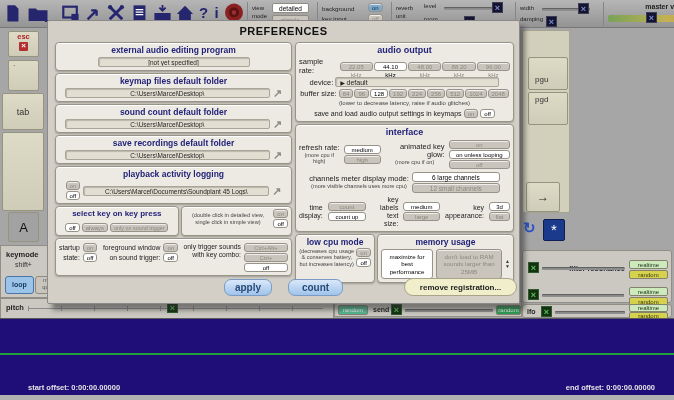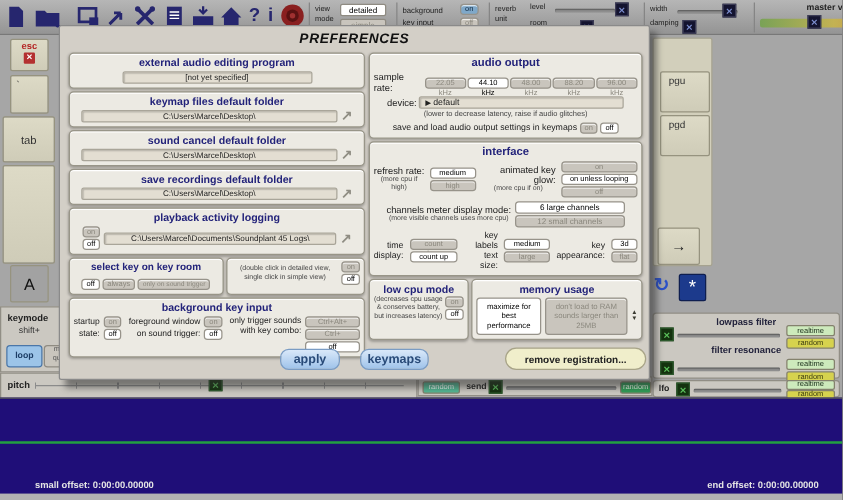--- a/index.html
+++ b/index.html
@@ -45,21 +45,21 @@
   .rt{background:#cdeabc;color:#1c301c;}
   .rnd{background:#d6d24e;color:#3a3a10;}
   .rnd2{background:#54b894;color:#f0fff8;}
   .rnd3{background:#2f9e57;color:#eaffea;}
   .ptitle{font-weight:bold;font-size:7.5px;color:#23233c;text-align:center;}
   
   .dlg{position:absolute;left:47px;top:20px;width:473px;height:284px;background:#d3cfc7;
        border:1px solid #8a8a8a;border-radius:2px;box-shadow:5px 6px 5px rgba(50,50,50,.55);
        box-sizing:border-box;z-index:10;}
   .dtitle{position:absolute;top:4px;left:0;width:100%;text-align:center;font-weight:bold;
-          font-size:11px;letter-spacing:.5px;color:#111;font-style:italic;}
+          font-size:11px;letter-spacing:.5px;color:#111;}
   .dcol{position:absolute;top:21px;display:flex;flex-direction:column;gap:2px;}
   .sec{background:#eceae3;border:1px solid #989588;border-radius:4px;padding:2px 3px 3px;
        box-shadow:0 1px 2px rgba(0,0,0,.25),inset 0 1px 0 #fff;box-sizing:border-box;}
   .sect{font-weight:bold;font-size:8.5px;color:#23237a;text-align:center;line-height:10px;}
   .frow{display:flex;align-items:center;justify-content:center;gap:3px;margin-top:2px;}
   .pair{display:flex;gap:2px;}
   .note{font-size:5.6px;color:#444;text-align:center;line-height:6.5px;}
   .onoff{display:flex;flex-direction:column;gap:1px;}
   .arow{display:flex;align-items:center;justify-content:center;gap:2px;margin-top:2px;
         font-size:7.5px;color:#222;}
@@ -186,21 +186,21 @@
   <div class="key" style="left:8px;top:60px;width:31px;height:31px;font-size:8px;padding:2px 0 0 4px"><span>`</span></div>
   <div class="key" style="left:2px;top:93px;width:42px;height:37px;display:flex;align-items:center;justify-content:center;font-size:9px">
       <span>tab</span>
     </div>
   <div class="key" style="left:2px;top:132px;width:42px;height:79px"></div>
   <div class="key" style="left:8px;top:212px;width:31px;height:30px;background:#a2a2a2;display:flex;align-items:center;justify-content:center;font-size:13px;color:#111">
       <span>A</span>
     </div>
 
   <div class="key" style="left:522px;top:30px;width:48px;height:183px;background:#d2cfbb;border-color:#a6a390"></div>
-  <div class="key" style="left:528px;top:57px;width:40px;height:33px;padding:2px 0 0 6px;font-size:8px"><span>pgu</span></div>
+  <div class="key" style="left:528px;top:57px;width:40px;height:33px;padding:17px 0 0 6px;font-size:8px"><span>pgu</span></div>
   <div class="key" style="left:528px;top:92px;width:40px;height:33px;padding:2px 0 0 6px;font-size:8px"><span>pgd</span></div>
   <div class="key" style="left:526px;top:182px;width:34px;height:30px;display:flex;align-items:center;justify-content:center;font-size:12px;color:#222">
       <span>→</span>
     </div>
   <span style="position:absolute;left:523px;top:219px;font-size:15px;font-weight:bold;color:#2a50c8">↻</span>
   <div style="position:absolute;left:543px;top:219px;width:20px;height:20px;background:#1c3a8c;border:1px solid #0e1e50;border-radius:2px;color:#fff;font-size:15px;line-height:20px;text-align:center">*</div>
 
   <div class="panel" style="left:0;top:245px;width:140px;height:53px;border-radius:0">
     <div style="position:absolute;left:5px;top:4px;font-size:7.5px;font-weight:bold;color:#222">keymode</div>
     <div style="position:absolute;left:14px;top:15px;font-size:7px;color:#333">shift+</div>
@@ -219,21 +219,20 @@
 
   <div class="panel" style="left:334px;top:301px;width:188px;height:16px;border-radius:0">
     <span class="rnd2" style="left:3px;top:3px;width:30px;height:10px;line-height:9px">random</span>
     <span style="position:absolute;left:38px;top:4px;font-size:7px;font-weight:bold;color:#222">send</span>
     <span class="hx g" style="left:56px;top:2px">×</span>
     <div class="strack" style="left:70px;top:7px;width:88px"></div>
     <span class="rnd3" style="left:161px;top:3px;width:25px;height:10px;line-height:9px">random</span>
   </div>
 
   <div class="panel" style="left:522px;top:250px;width:150px;height:53px">
-    <div class="ptitle" style="margin-top:2px">lowpass filter</div>
     <span class="hx g" style="left:5px;top:11px">×</span>
     <div class="strack" style="left:19px;top:16px;width:82px"></div>
     <span class="rt" style="left:106px;top:9px;width:39px;height:9px">realtime</span>
     <span class="rnd" style="left:106px;top:19px;width:39px;height:9px">random</span>
     <div class="ptitle" style="margin-top:13px">filter resonance</div>
     <span class="hx g" style="left:5px;top:38px">×</span>
     <div class="strack" style="left:19px;top:43px;width:82px"></div>
     <span class="rt" style="left:106px;top:36px;width:39px;height:9px">realtime</span>
     <span class="rnd" style="left:106px;top:46px;width:39px;height:9px">random</span>
   </div>
@@ -241,21 +240,21 @@
   <div class="panel" style="left:522px;top:304px;width:150px;height:14px">
     <span style="position:absolute;left:4px;top:3px;font-size:7px;font-weight:bold;color:#222">lfo</span>
     <span class="hx g" style="left:18px;top:1px">×</span>
     <div class="strack" style="left:32px;top:6px;width:70px"></div>
     <span class="rt" style="left:106px;top:-1px;width:39px;height:8px;line-height:7px">realtime</span>
     <span class="rnd" style="left:106px;top:7px;width:39px;height:8px;line-height:7px">random</span>
   </div>
 
   <div class="wf">
     <div style="position:absolute;left:0;top:34px;width:100%;height:2px;background:#22a040"></div>
-    <span class="wftxt" style="left:28px">small offset: 0:00:00.00000</span>
+    <span class="wftxt" style="left:28px">start offset: 0:00:00.00000</span>
     <span class="wftxt" style="right:19px">end offset: 0:00:00.00000</span>
   </div>
   <div style="position:absolute;left:0;top:395px;width:674px;height:5px;background:#b2b2b2"></div>
 
   <div class="dlg">
     <div class="dtitle">PREFERENCES</div>
 
     <div class="dcol" style="left:7px;width:237px">
 
       <div class="sec">
@@ -267,21 +266,21 @@
 
       <div class="sec">
         <div class="sect">keymap files default folder</div>
         <div class="frow">
           <span class="fld" style="width:205px">C:\Users\Marcel\Desktop\</span>
           <span class="browse">↗</span>
         </div>
       </div>
 
       <div class="sec">
-        <div class="sect">sound cancel default folder</div>
+        <div class="sect">sound count default folder</div>
         <div class="frow">
           <span class="fld" style="width:205px">C:\Users\Marcel\Desktop\</span>
           <span class="browse">↗</span>
         </div>
       </div>
 
       <div class="sec">
         <div class="sect">save recordings default folder</div>
         <div class="frow">
           <span class="fld" style="width:205px">C:\Users\Marcel\Desktop\</span>
@@ -296,21 +295,21 @@
             <span class="tog tiny">on</span>
             <span class="tog tiny sel">off</span>
           </span>
           <span class="fld" style="width:186px">C:\Users\Marcel\Documents\Soundplant 45 Logs\</span>
           <span class="browse">↗</span>
         </div>
       </div>
 
       <div class="pair">
         <div class="sec" style="flex:1.12">
-          <div class="sect" style="font-size:8px">select key on key room</div>
+          <div class="sect" style="font-size:8px">select key on key press</div>
           <div class="frow" style="gap:2px;margin-top:4px">
             <span class="tog tiny sel">off</span>
             <span class="tog tiny">always</span>
             <span class="tog tiny" style="font-size:5.4px">only on sound trigger</span>
           </div>
         </div>
         <div class="sec" style="flex:1">
           <div style="display:flex;gap:2px;align-items:center">
             <div style="flex:1">
               <div class="note">(double click in detailed view,</div>
@@ -318,21 +317,20 @@
             </div>
             <span class="onoff">
               <span class="tog tiny">on</span>
               <span class="tog tiny sel">off</span>
             </span>
           </div>
         </div>
       </div>
 
       <div class="sec">
-        <div class="sect">background key input</div>
         <div class="frow" style="justify-content:space-between;align-items:flex-start;gap:4px">
           <div class="kg">
             <span class="rl">startup</span>
             <span class="tog tiny">on</span>
             <span class="rl">state:</span>
             <span class="tog tiny sel">off</span>
           </div>
           <div class="kg">
             <span class="rl">foreground window</span>
             <span class="tog tiny">on</span>
@@ -362,20 +360,32 @@
           <span style="margin-right:1px">sample rate:</span>
           <span class="tog tiny">22.05 kHz</span>
           <span class="tog tiny sel">44.10 kHz</span>
           <span class="tog tiny">48.00 kHz</span>
           <span class="tog tiny">88.20 kHz</span>
           <span class="tog tiny">96.00 kHz</span>
         </div>
         <div class="arow">
           <span>device:</span>
           <span class="fld" style="width:164px;text-align:left;padding-left:4px;font-size:7px"><b style="font-size:5.5px">▶</b> <span>default</span></span>
+        </div>
+        <div class="arow" style="gap:1px">
+          <span style="margin-right:1px">buffer size:</span>
+          <span class="tog tiny" style="min-width:10px">64</span>
+          <span class="tog tiny" style="min-width:10px">96</span>
+          <span class="tog tiny sel" style="min-width:10px">128</span>
+          <span class="tog tiny" style="min-width:10px">192</span>
+          <span class="tog tiny" style="min-width:10px">224</span>
+          <span class="tog tiny" style="min-width:10px">256</span>
+          <span class="tog tiny" style="min-width:10px">512</span>
+          <span class="tog tiny" style="min-width:12px">1024</span>
+          <span class="tog tiny" style="min-width:12px">2048</span>
         </div>
         <div class="note" style="margin-top:2px;font-size:6px">(lower to decrease latency, raise if audio glitches)</div>
         <div class="arow" style="font-size:7px">
           <span>save and load audio output settings in keymaps</span>
           <span class="tog tiny">on</span>
           <span class="tog tiny sel">off</span>
         </div>
       </div>
 
       <div class="sec">
@@ -460,17 +470,17 @@
             <span style="display:flex;flex-direction:column;justify-content:center;font-size:5px;line-height:5px;color:#3a3a30">
               <span>▲</span>
               <span>▼</span>
             </span>
           </div>
         </div>
       </div>
     </div>
 
     <span class="bluebtn" style="left:176px;top:258px;width:48px;height:17px;line-height:16px">apply</span>
-    <span class="bluebtn" style="left:240px;top:258px;width:55px;height:17px;line-height:16px">keymaps</span>
+    <span class="bluebtn" style="left:240px;top:258px;width:55px;height:17px;line-height:16px">count</span>
     <span class="yellowbtn" style="left:356px;top:257px;width:113px;height:18px;line-height:17px">remove registration...</span>
   </div>
 
 </div>
 
 </body></html>

